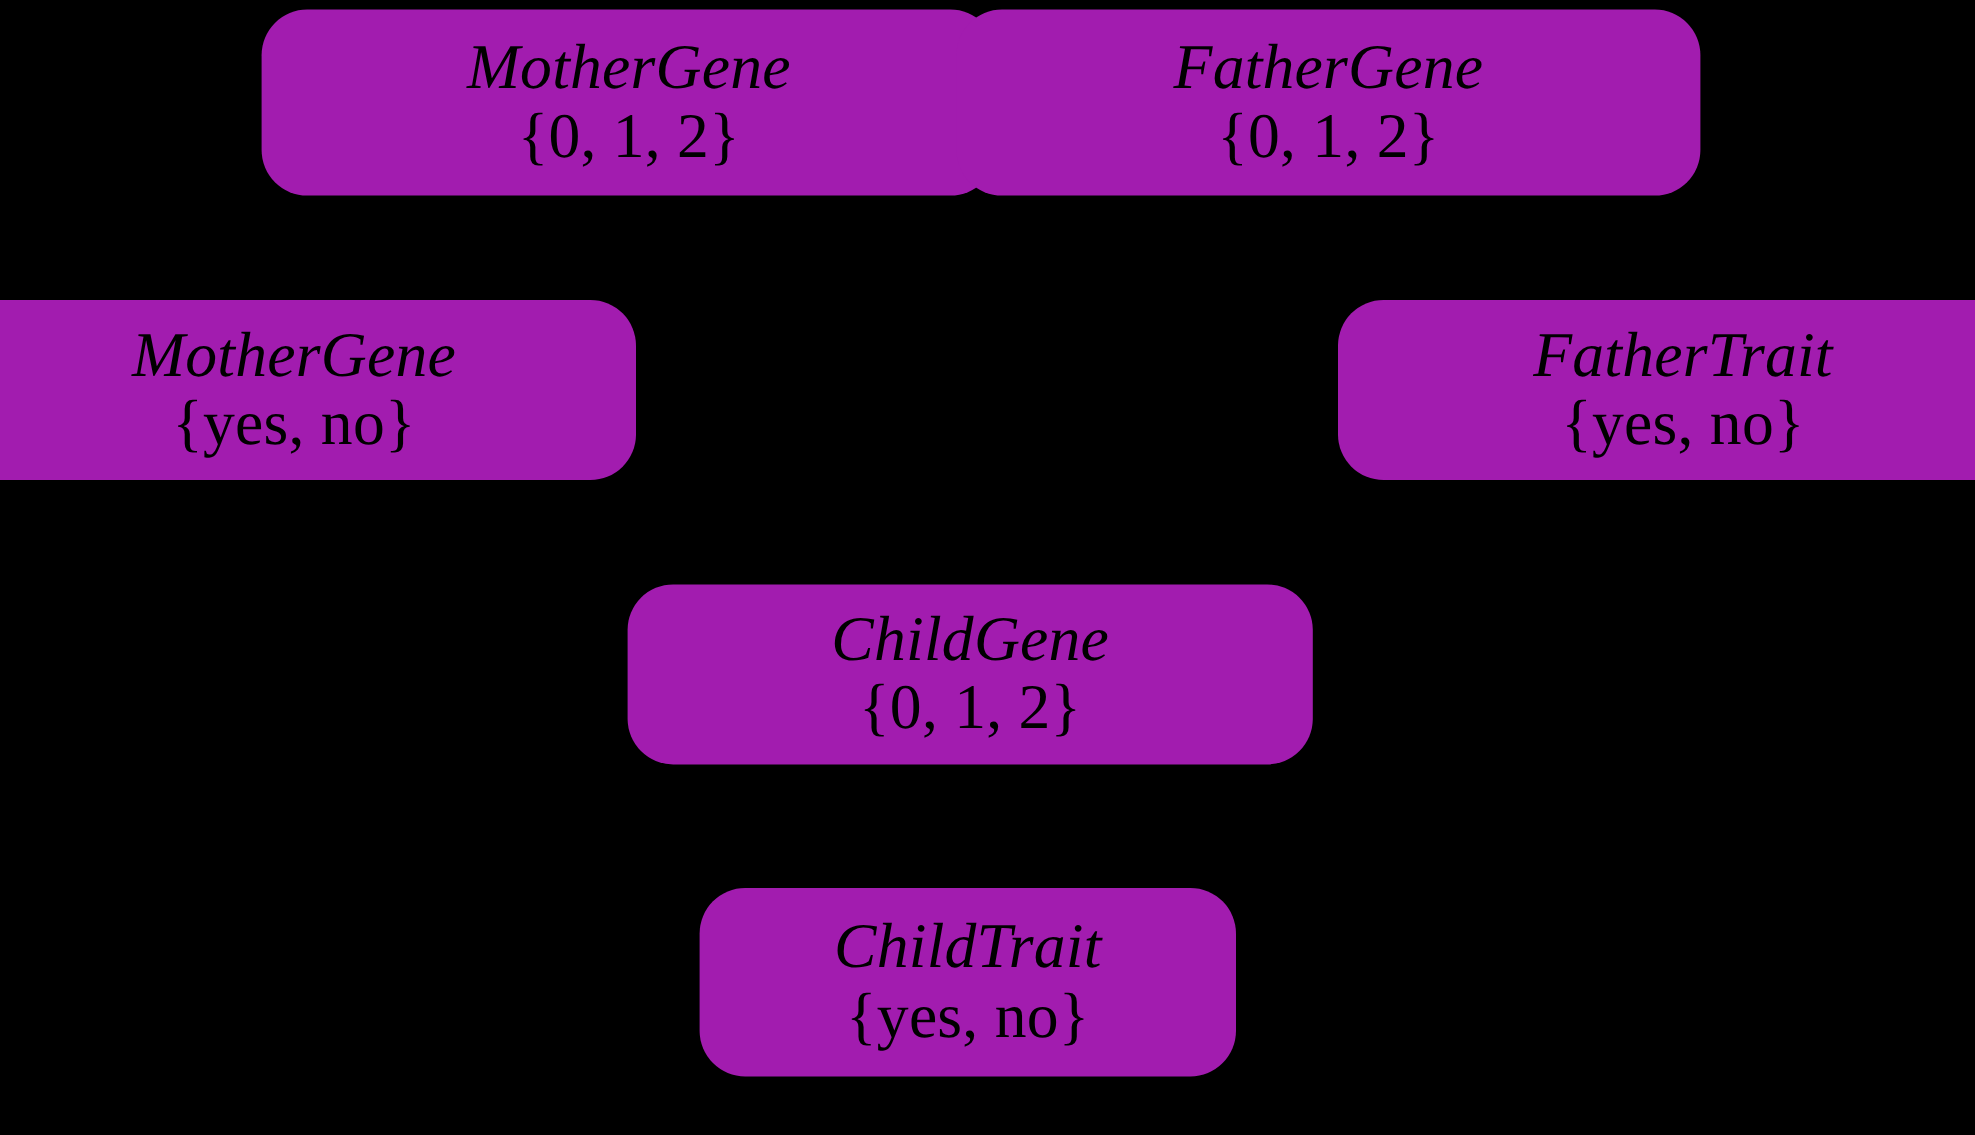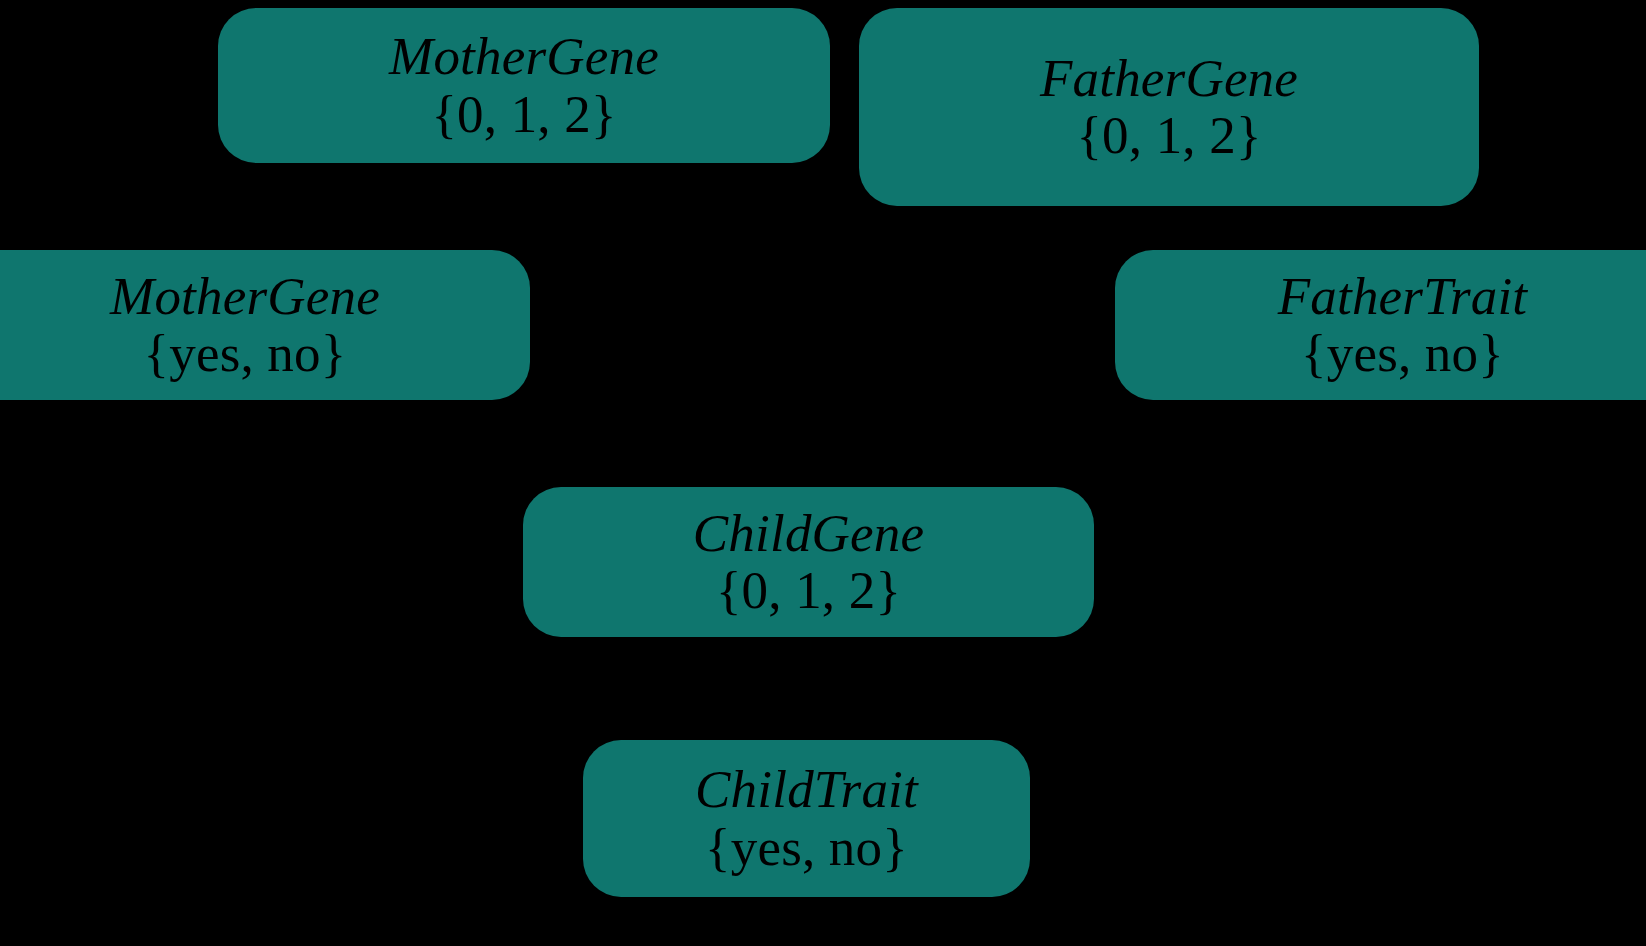--- a/index.html
+++ b/index.html
@@ -24,21 +24,21 @@
     position: absolute;
     left: 0;
     top: 0;
     width: 1646px;
     height: 946px;
     pointer-events: none;
   }
   .node {
     position: absolute;
     box-sizing: border-box;
-    background: #0f766e;
+    background: #a21caf;
     border-radius: 38px;
     display: flex;
     flex-direction: column;
     align-items: center;
     justify-content: center;
     color: #000000;
     text-align: center;
     line-height: 1.04;
     overflow: hidden;
   }
@@ -53,21 +53,21 @@
     letter-spacing: 0.2px;
     white-space: nowrap;
     margin-top: 2px;
   }
 
   
   #node-mother-gene {
     left: 218px;  top: 8px;    width: 612px; height: 155px;
   }
   #node-father-gene {
-    left: 859px;  top: 8px;    width: 620px; height: 198px;
+    left: 797px;  top: 8px;    width: 620px; height: 155px;
   }
   #node-mother-trait {
     left: -40px;  top: 250px;  width: 570px; height: 150px;
   }
   #node-father-trait {
     left: 1115px; top: 250px;  width: 575px; height: 150px;
   }
   #node-child-gene {
     left: 523px;  top: 487px;  width: 571px; height: 150px;
   }

